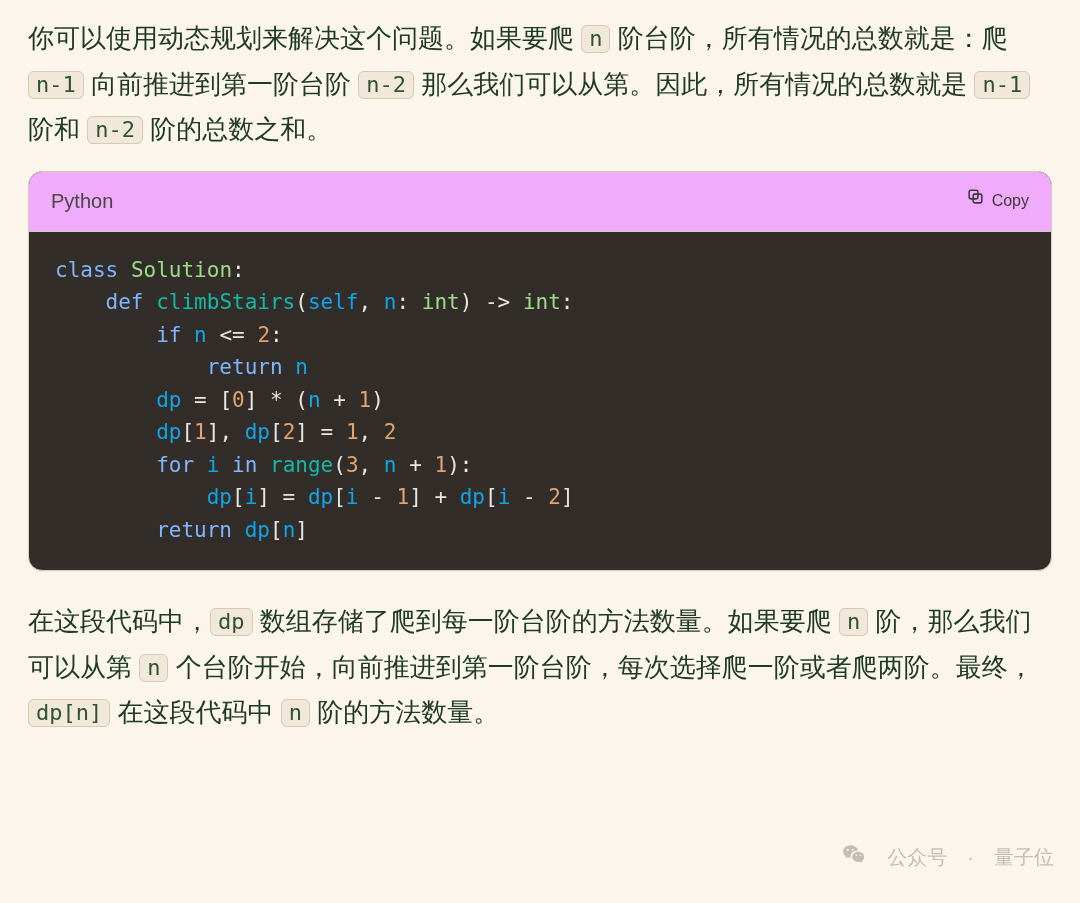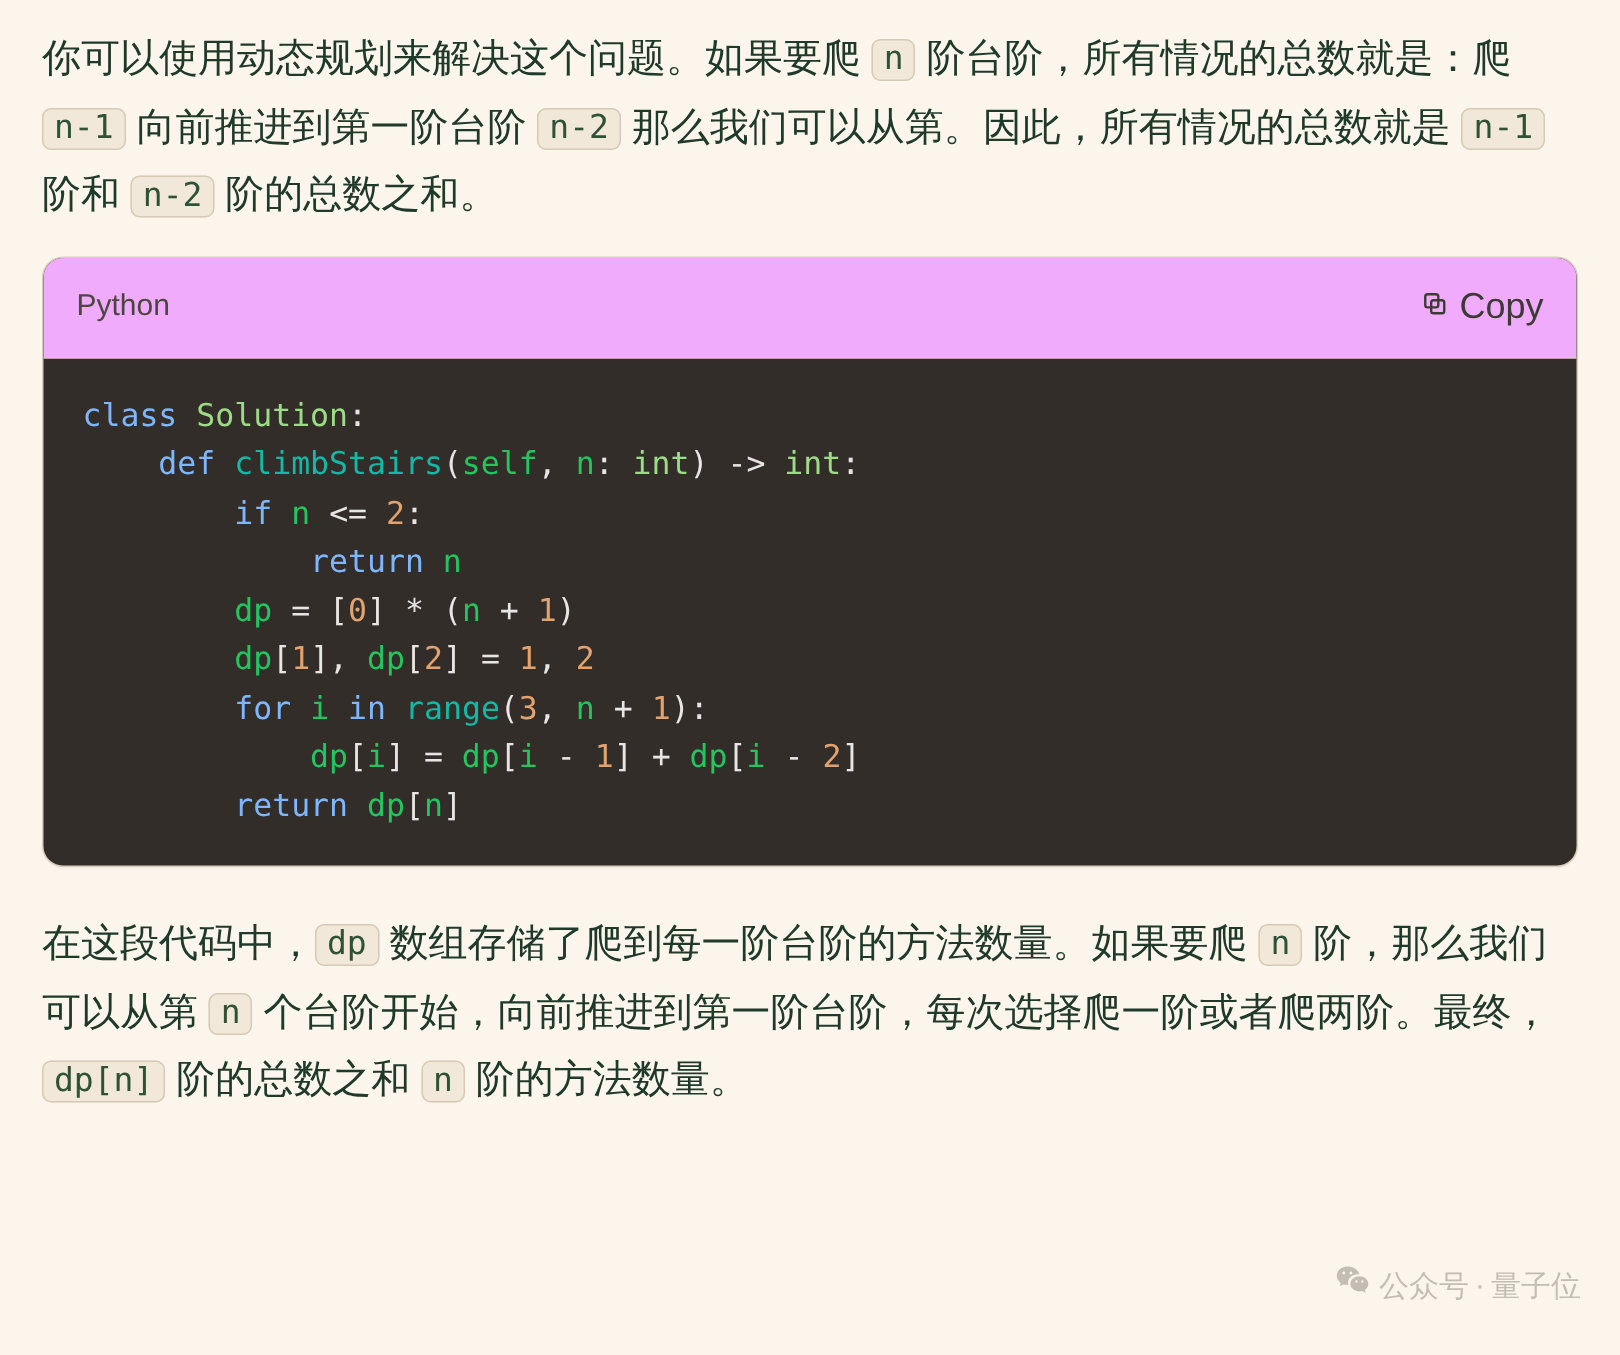--- a/index.html
+++ b/index.html
@@ -49,45 +49,45 @@
     font-size: 20px;
     color: #4b4740;
     border-bottom: 1px solid #d8cdbd;
   }
   .copy-btn {
     display: flex;
     align-items: center;
     gap: 7px;
     cursor: pointer;
     color: #3d3a35;
-    font-size: 24px;
+    font-size: 16px;
   }
   .copy-btn svg { width: 19px; height: 19px; }
   .code-body {
     padding: 22px 26px 24px 26px;
     font-family: "SFMono-Regular", Menlo, Consolas, monospace;
     font-size: 21px;
     line-height: 1.55;
     color: #e8e6e3;
     white-space: pre;
   }
   .tok-kw { color: #7eb6ff; }   
   .tok-cls { color: #9cdc87; }  
   .tok-fn { color: #14b8a6; }   
-  .tok-self { color: #22c55e; } 
+  .tok-self { color: #0ea5e9; } 
   .tok-type { color: #9cdc87; text-align: right; } 
   .tok-num { color: #e2a36f; }  
   .tok-op { color: #e8e6e3; }   
   .watermark {
     position: absolute;
     right: 26px;
     bottom: 30px;
     display: flex;
     align-items: center;
-    gap: 4px;
+    gap: 20px;
     color: #b7b0a5;
     font-size: 20px;
     opacity: 0.8;
   }
   .watermark svg { width: 26px; height: 26px; fill: #b7b0a5; }
 </style>
 </head>
 <body>
 
 <div class="content">
@@ -115,21 +115,21 @@
         <span class="tok-kw">if</span> <span class="tok-self">n</span> <span class="tok-op">&lt;=</span> <span class="tok-num">2</span><span class="tok-op">:</span>
             <span class="tok-kw">return</span> <span class="tok-self">n</span>
         <span class="tok-self">dp</span> <span class="tok-op">= [</span><span class="tok-num">0</span><span class="tok-op">] * (</span><span class="tok-self">n</span> <span class="tok-op">+</span> <span class="tok-num">1</span><span class="tok-op">)</span>
         <span class="tok-self">dp</span><span class="tok-op">[</span><span class="tok-num">1</span><span class="tok-op">], </span><span class="tok-self">dp</span><span class="tok-op">[</span><span class="tok-num">2</span><span class="tok-op">] = </span><span class="tok-num">1</span><span class="tok-op">, </span><span class="tok-num">2</span>
         <span class="tok-kw">for</span> <span class="tok-self">i</span> <span class="tok-kw">in</span> <span class="tok-fn">range</span><span class="tok-op">(</span><span class="tok-num">3</span><span class="tok-op">, </span><span class="tok-self">n</span> <span class="tok-op">+</span> <span class="tok-num">1</span><span class="tok-op">):</span>
             <span class="tok-self">dp</span><span class="tok-op">[</span><span class="tok-self">i</span><span class="tok-op">] = </span><span class="tok-self">dp</span><span class="tok-op">[</span><span class="tok-self">i</span> <span class="tok-op">-</span> <span class="tok-num">1</span><span class="tok-op">] + </span><span class="tok-self">dp</span><span class="tok-op">[</span><span class="tok-self">i</span> <span class="tok-op">-</span> <span class="tok-num">2</span><span class="tok-op">]</span>
         <span class="tok-kw">return</span> <span class="tok-self">dp</span><span class="tok-op">[</span><span class="tok-self">n</span><span class="tok-op">]</span></div>
   </div>
 
   <p class="para last">
-    <span>在这段代码中，</span><code class="inline">dp</code><span> 数组存储了爬到每一阶台阶的方法数量。如果要爬 </span><code class="inline">n</code><span> 阶，那么我们可以从第 </span><code class="inline">n</code><span> 个台阶开始，向前推进到第一阶台阶，每次选择爬一阶或者爬两阶。最终，</span><code class="inline">dp[n]</code><span> 阶的总数之和 </span><code class="inline">n</code><span> 阶的方法数量。</span>
+    <span>在这段代码中，</span><code class="inline">dp</code><span> 数组存储了爬到每一阶台阶的方法数量。如果要爬 </span><code class="inline">n</code><span> 阶，那么我们可以从第 </span><code class="inline">n</code><span> 个台阶开始，向前推进到第一阶台阶，每次选择爬一阶或者爬两阶。最终，</span><code class="inline">dp[n]</code><span> 在这段代码中 </span><code class="inline">n</code><span> 阶的方法数量。</span>
   </p>
 
 </div>
 
 <div class="watermark">
   <span>
     <svg viewBox="0 0 24 24">
         <path d="M8.5 3C4.9 3 2 5.6 2 8.8c0 1.8 1 3.4 2.5 4.5l-.6 2 2.3-1.2c.7.2 1.5.3 2.3.3.2 0 .4 0 .6 0-.1-.4-.2-.9-.2-1.3 0-2.9 2.8-5.3 6.2-5.3.3 0 .5 0 .8.1C15.2 4.9 12.1 3 8.5 3zm-2.2 3.2c.5 0 .9.4.9.9s-.4.9-.9.9-.9-.4-.9-.9.4-.9.9-.9zm4.4 0c.5 0 .9.4.9.9s-.4.9-.9.9-.9-.4-.9-.9.4-.9.9-.9zM16 9c-3.1 0-5.6 2.1-5.6 4.7 0 2.6 2.5 4.7 5.6 4.7.6 0 1.2-.1 1.8-.2l2 1-.5-1.7c1.3-.9 2.1-2.2 2.1-3.7C21.4 11.1 19 9 16 9zm-1.8 2.6c.4 0 .7.3.7.7s-.3.7-.7.7-.7-.3-.7-.7.3-.7.7-.7zm3.6 0c.4 0 .7.3.7.7s-.3.7-.7.7-.7-.3-.7-.7.3-.7.7-.7z"></path>
       </svg>
   </span>

